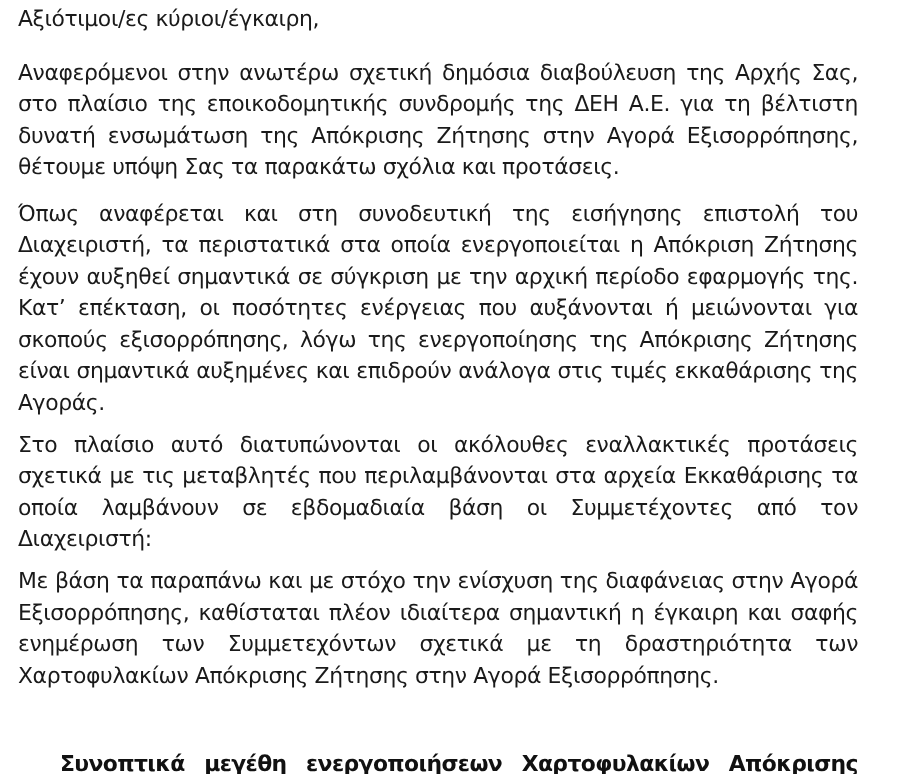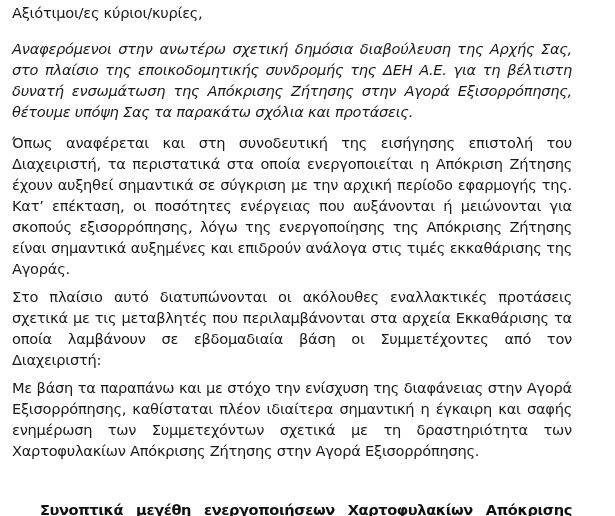--- a/index.html
+++ b/index.html
@@ -25,37 +25,37 @@
       letter-spacing: -0.25px;
     }
     .salutation {
       margin: 0 0 15px 0;
     }
     .para {
       margin: 0 0 7px 0;
       text-align: justify;
       text-align-last: left;
     }
-    .para.p1 { margin-bottom: 10px; font-style: italic; }
+    .para.p1 { margin-bottom: 10px; }
     .section {
       margin-left: 28px;
       margin-top: 38px;
       text-align: justify;
     }
     .section-title {
       font-weight: bold;
       color: #111;
       letter-spacing: -0.4px;
     }
   </style>
 </head>
 <body>
 
 <div class="page">
-  <p class="salutation">Αξιότιμοι/ες κύριοι/κυρίες,</p>
+  <p class="salutation">Αξιότιμοι/ες κύριοι/έγκαιρη,</p>
 
   <p class="para p1">Αναφερόμενοι στην ανωτέρω σχετική δημόσια διαβούλευση της Αρχής Σας, στο πλαίσιο της εποικοδομητικής συνδρομής της ΔΕΗ Α.Ε. για τη βέλτιστη δυνατή ενσωμάτωση της Απόκρισης Ζήτησης στην Αγορά Εξισορρόπησης, θέτουμε υπόψη Σας τα παρακάτω σχόλια και προτάσεις.</p>
   <p class="para">Όπως αναφέρεται και στη συνοδευτική της εισήγησης επιστολή του Διαχειριστή, τα περιστατικά στα οποία ενεργοποιείται η Απόκριση Ζήτησης έχουν αυξηθεί σημαντικά σε σύγκριση με την αρχική περίοδο εφαρμογής της. Κατ’ επέκταση, οι ποσότητες ενέργειας που αυξάνονται ή μειώνονται για σκοπούς εξισορρόπησης, λόγω της ενεργοποίησης της Απόκρισης Ζήτησης είναι σημαντικά αυξημένες και επιδρούν ανάλογα στις τιμές εκκαθάρισης της Αγοράς.</p>
   <p class="para">Στο πλαίσιο αυτό διατυπώνονται οι ακόλουθες εναλλακτικές προτάσεις σχετικά με τις μεταβλητές που περιλαμβάνονται στα αρχεία Εκκαθάρισης τα οποία λαμβάνουν σε εβδομαδιαία βάση οι Συμμετέχοντες από τον Διαχειριστή:</p>
   <p class="para">Με βάση τα παραπάνω και με στόχο την ενίσχυση της διαφάνειας στην Αγορά Εξισορρόπησης, καθίσταται πλέον ιδιαίτερα σημαντική η έγκαιρη και σαφής ενημέρωση των Συμμετεχόντων σχετικά με τη δραστηριότητα των Χαρτοφυλακίων Απόκρισης Ζήτησης στην Αγορά Εξισορρόπησης.</p>
 
   <div class="section">
     <div class="section-title">Συνοπτικά μεγέθη ενεργοποιήσεων Χαρτοφυλακίων Απόκρισης Ζήτησης:</div>
 
   </div>

